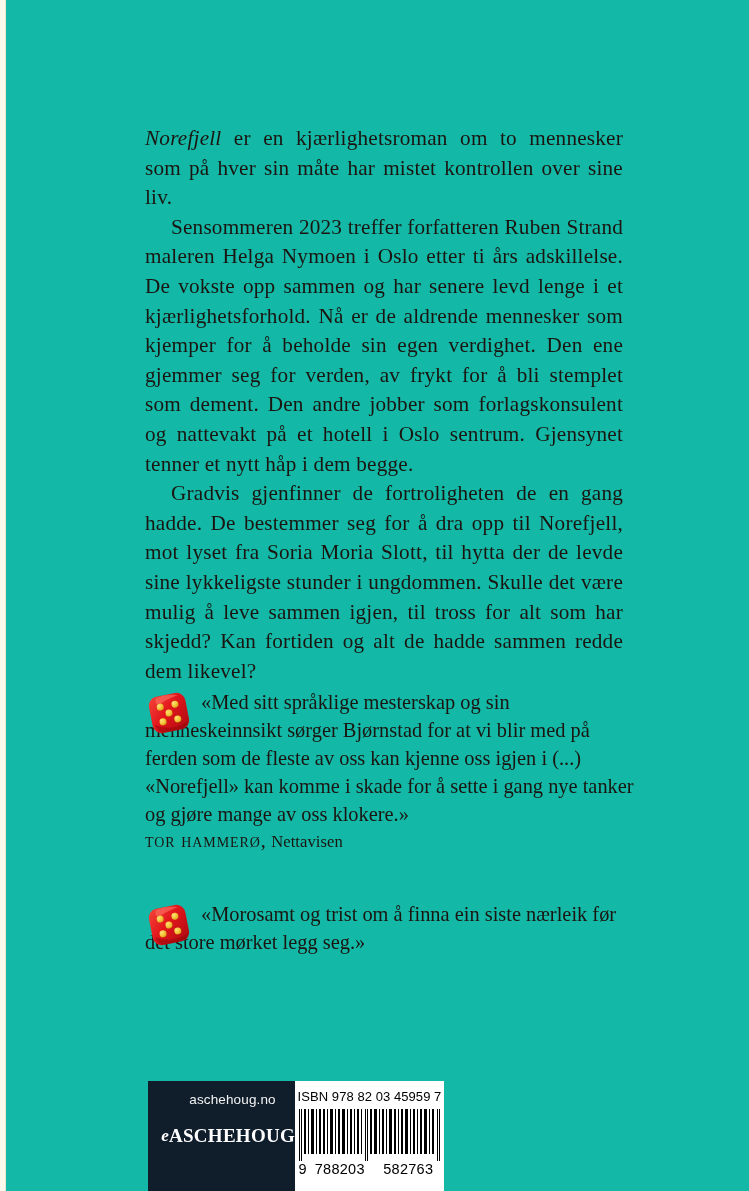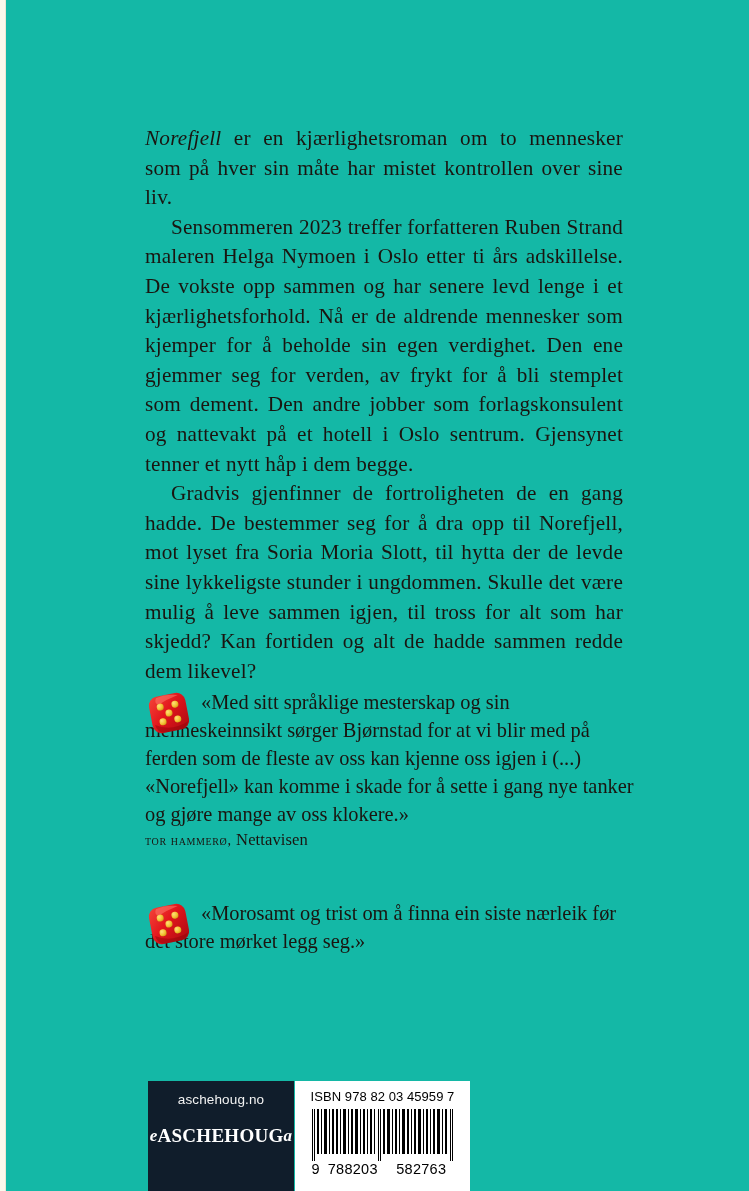--- a/index.html
+++ b/index.html
@@ -95,36 +95,36 @@
 
   .review-source {
     margin: 2px 0 0 0;
     font-size: 14.6px;
     line-height: 20px;
     letter-spacing: 0.055em;
   }
   .review-source .person {
     font-variant: small-caps;
     text-transform: lowercase;
-    font-size: 14px;
+    font-size: 20px;
     letter-spacing: 0.045em;
   }
   .review-source .outlet {
     font-variant: normal;
     text-transform: none;
     font-size: 16.6px;
     letter-spacing: 0.005em;
   }
 
   
   .publisher-block {
     position: absolute;
     left: 148px;
     top: 1081px;
-    width: 146px;
+    width: 169px;
     height: 110px;
     background: #101d2b;
     color: #ffffff;
   }
   .publisher-url {
     text-align: center;
     font-family: "Liberation Sans", "DejaVu Sans", sans-serif;
     font-size: 13.5px;
     letter-spacing: 0.01em;
     padding-top: 11px;
@@ -148,21 +148,21 @@
   .publisher-logo .word {
     font-variant: small-caps;
     text-transform: lowercase;
     font-size: 27px;
   }
 
   .barcode-block {
     position: absolute;
     left: 295px;
     top: 1081px;
-    width: 175px;
+    width: 149px;
     height: 110px;
     background: #ffffff;
   }
   .isbn-text {
     text-align: center;
     font-family: "Liberation Sans", "DejaVu Sans", sans-serif;
     font-size: 13px;
     color: #000;
     padding-top: 8px;
     letter-spacing: 0.005em;

